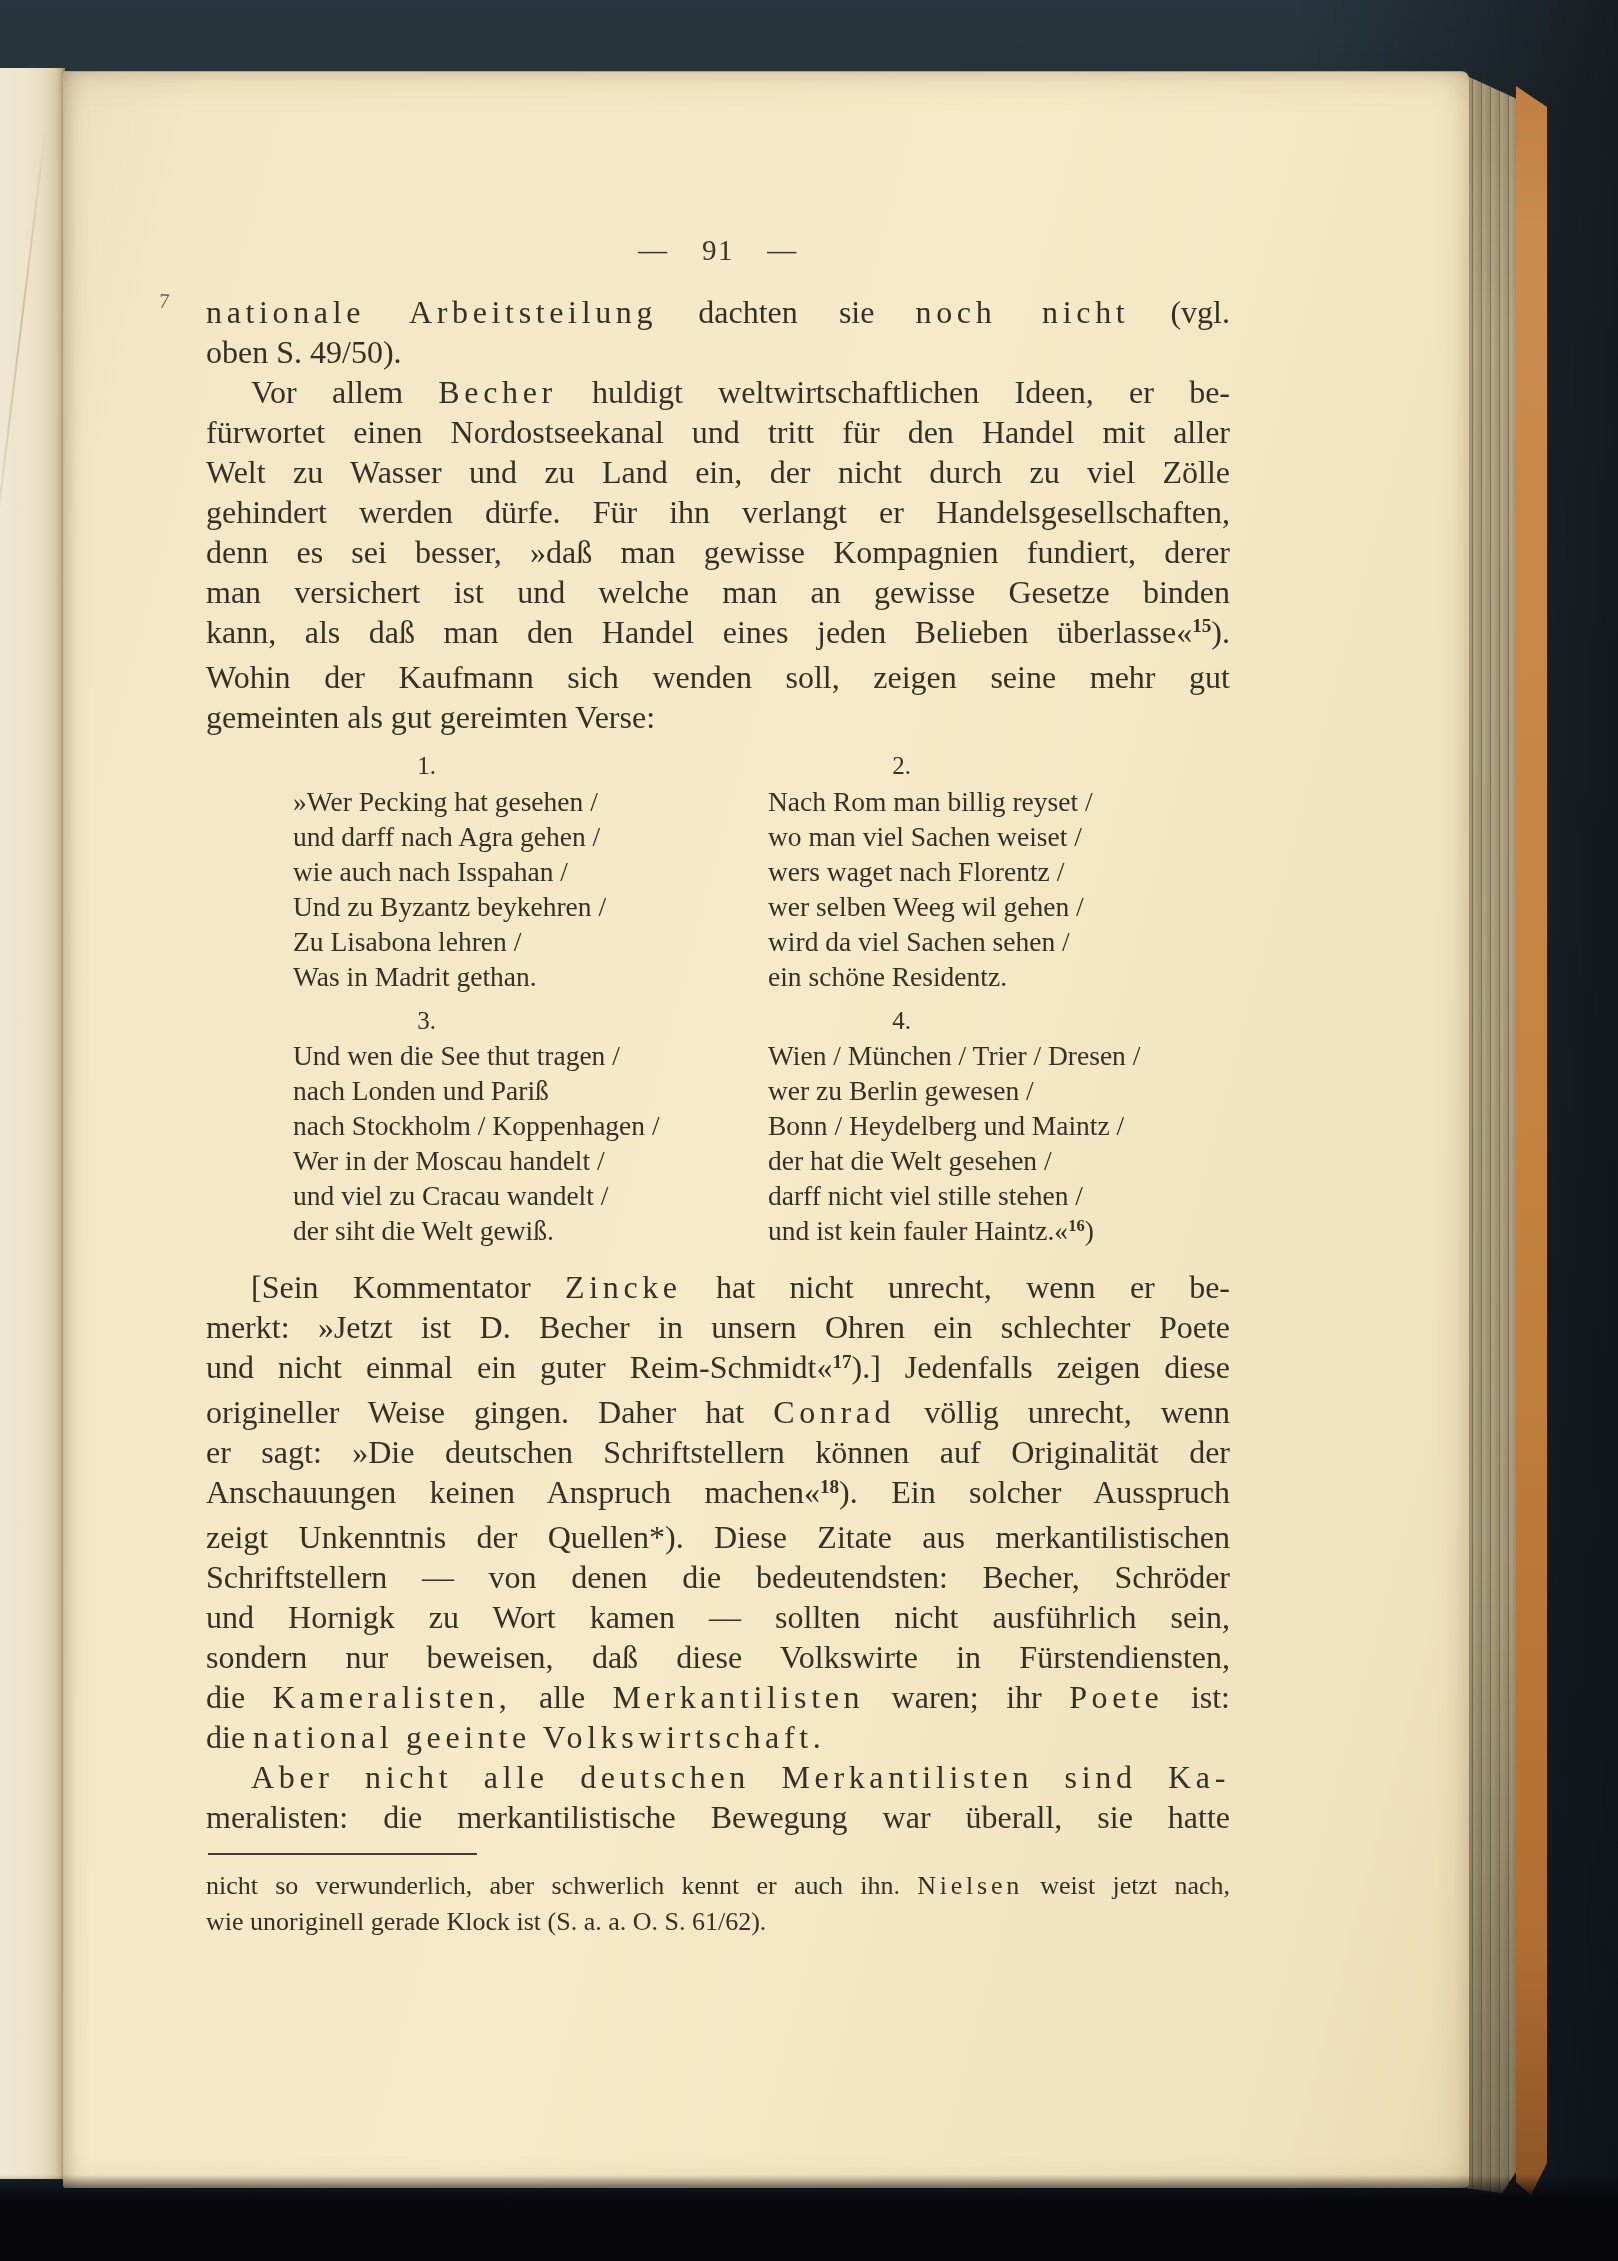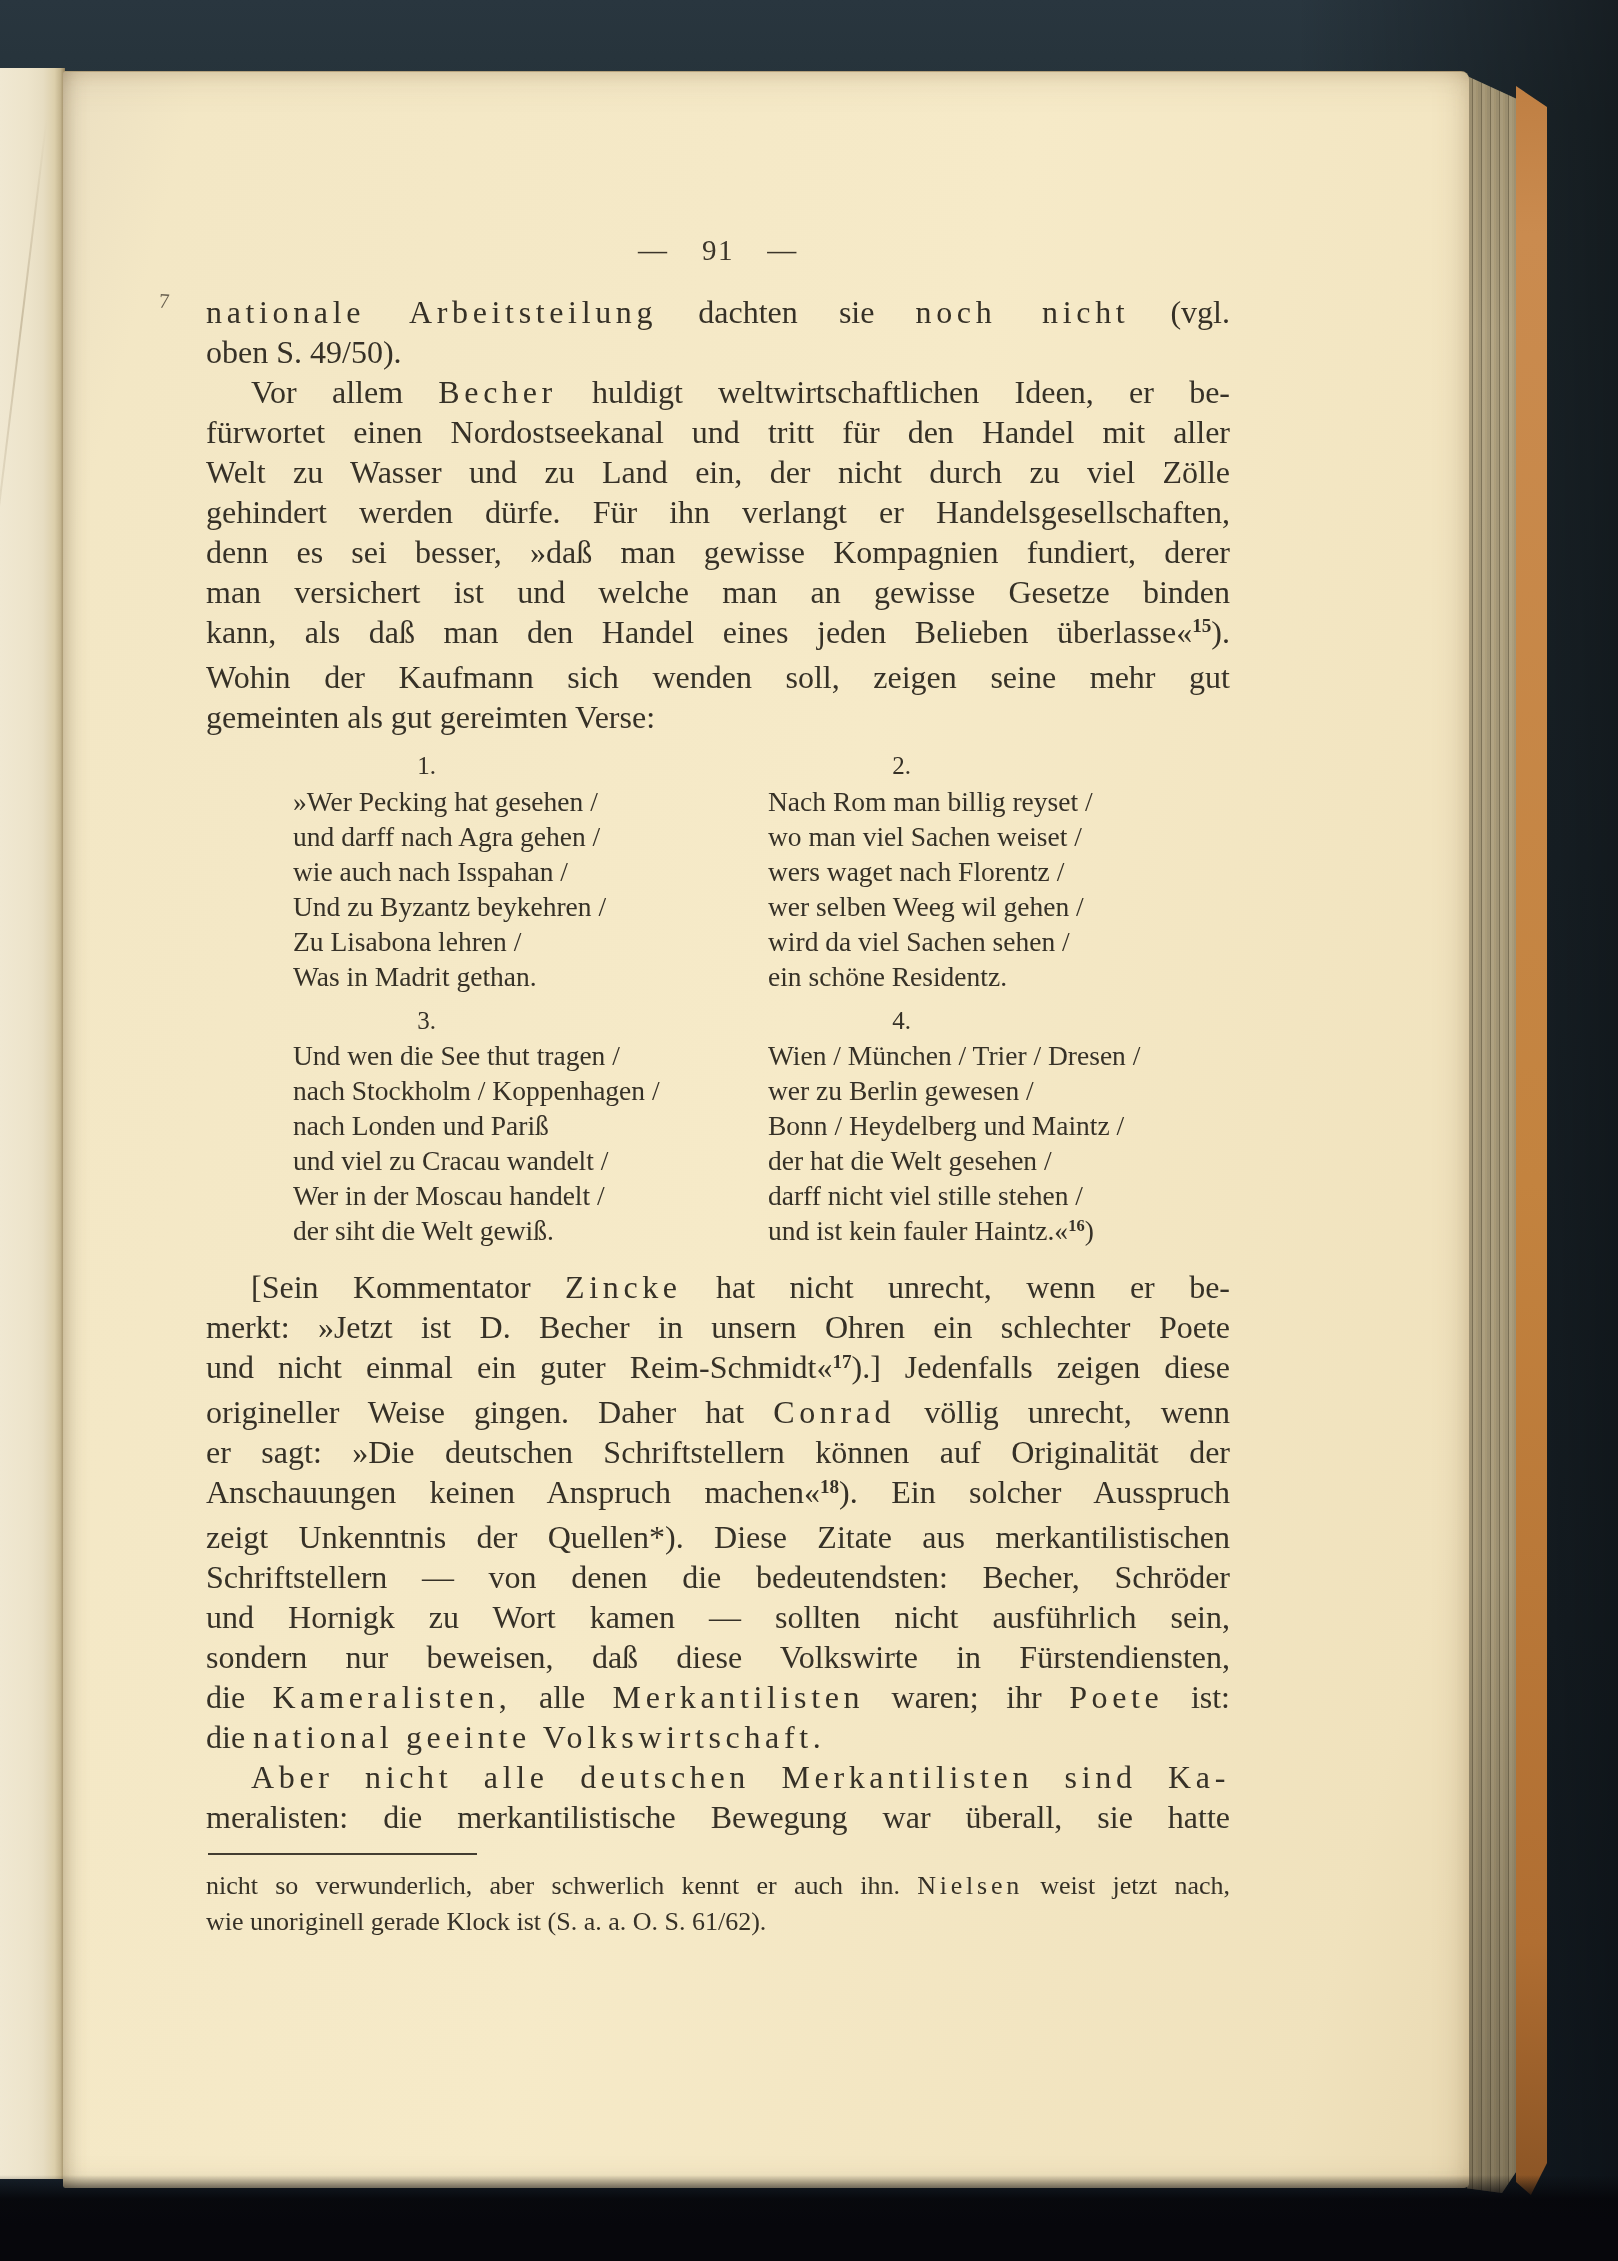--- a/index.html
+++ b/index.html
@@ -118,24 +118,24 @@
                 <div class="vline"><span>wers waget nach Florentz /</span></div>
                 <div class="vline"><span>wer selben Weeg wil gehen /</span></div>
                 <div class="vline"><span>wird da viel Sachen sehen /</span></div>
                 <div class="vline"><span>ein schöne Residentz.</span></div>
               </div>
             </div>
             <div class="verse-row">
               <div class="verse">
                 <div class="verse-num">3.</div>
                 <div class="vline"><span>Und wen die See thut tragen /</span></div>
+                <div class="vline"><span>nach Londen und Pariß</span></div>
                 <div class="vline"><span>nach Stockholm / Koppenhagen /</span></div>
-                <div class="vline"><span>nach Londen und Pariß</span></div>
+                <div class="vline"><span>Wer in der Moscau handelt /</span></div>
                 <div class="vline"><span>und viel zu Cracau wandelt /</span></div>
-                <div class="vline"><span>Wer in der Moscau handelt /</span></div>
                 <div class="vline"><span>der siht die Welt gewiß.</span></div>
               </div>
               <div class="verse">
                 <div class="verse-num">4.</div>
                 <div class="vline"><span>Wien / München / Trier / Dresen /</span></div>
                 <div class="vline"><span>wer zu Berlin gewesen /</span></div>
                 <div class="vline"><span>Bonn / Heydelberg und Maintz /</span></div>
                 <div class="vline"><span>der hat die Welt gesehen /</span></div>
                 <div class="vline"><span>darff nicht viel stille stehen /</span></div>
                 <div class="vline"><span>und ist kein fauler Haintz.«</span><span class="sup">16</span><span>)</span></div>

